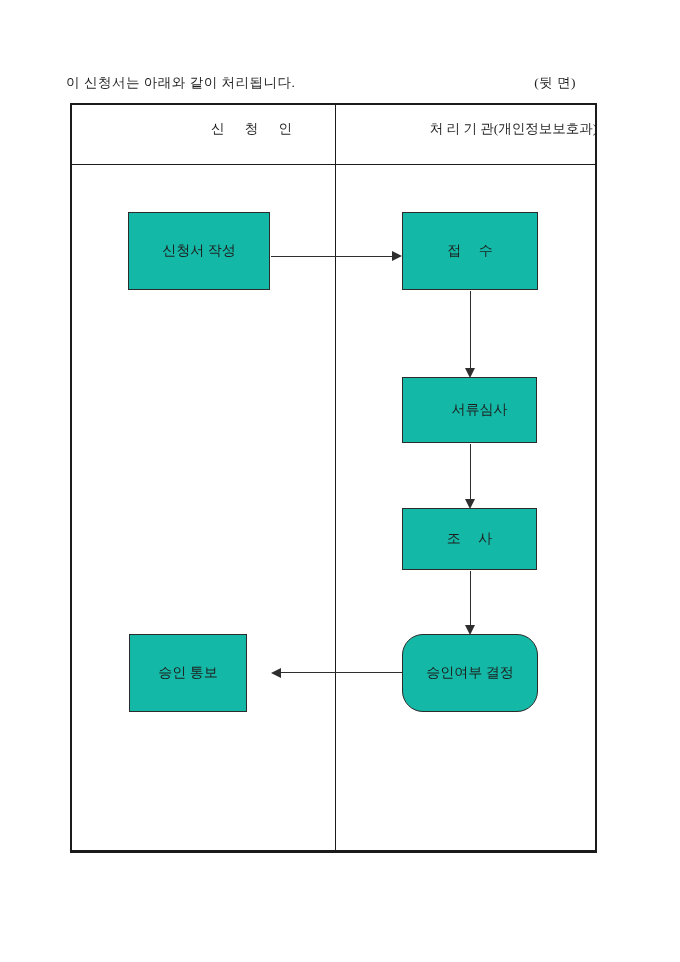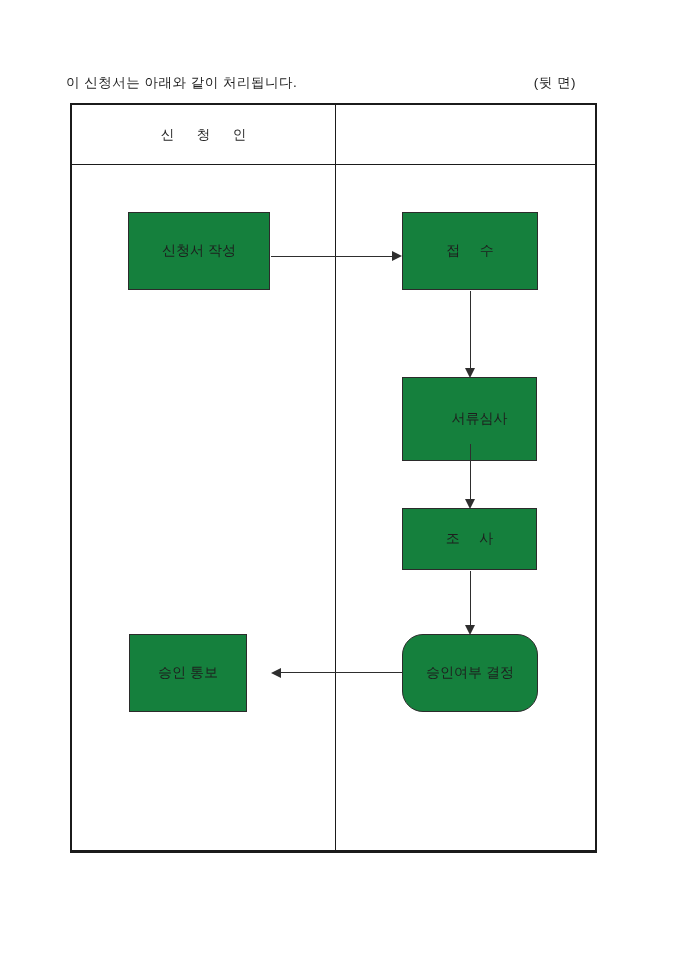--- a/index.html
+++ b/index.html
@@ -2,21 +2,21 @@
 <html><head>
 <meta charset="utf-8">
 <style>
   * { margin: 0; padding: 0; box-sizing: border-box; }
   html, body { background: #ffffff; }
   .page {
     position: relative;
     width: 680px;
     height: 962px;
     background: #ffffff;
-    font-family: Liberation Sans, sans-serif;
+    font-family: Liberation Serif, serif;
     color: #1e1e1e;
     overflow: hidden;
   }
   .title-line {
     position: absolute;
     left: 66px;
     top: 74px;
     width: 510px;
     display: flex;
     justify-content: space-between;
@@ -44,43 +44,44 @@
   .hline {
     position: absolute;
     left: 72px;
     top: 164px;
     width: 523px;
     height: 1px;
     background: #1b1b1b;
   }
   .col-header {
     position: absolute;
-    top: 105px;
+    top: 99px;
     height: 59px;
     display: flex;
     align-items: center;
     justify-content: center;
     font-size: 13.5px;
     white-space: pre;
+    margin-left: 48px;
   }
   .col-header.left  { left: 72px;  width: 263px; }
   .col-header.right { left: 336px; width: 259px; }
   .flow-box {
     position: absolute;
     border: 1.5px solid #2b2b2b;
-    background: #15803d;
+    background: #14b8a6;
     display: flex;
     align-items: center;
     justify-content: center;
     font-size: 14px;
     white-space: pre;
   }
   #box-apply    { left: 128px; top: 212px; width: 142px; height: 78px; }
   #box-receipt  { left: 402px; top: 212px; width: 136px; height: 78px; }
-  #box-review   { left: 402px; top: 377px; width: 135px; height: 84px; padding-left: 20px; }
+  #box-review   { left: 402px; top: 377px; width: 135px; height: 66px; padding-left: 20px; }
   #box-invest   { left: 402px; top: 508px; width: 135px; height: 62px; }
   #box-decision { left: 402px; top: 634px; width: 136px; height: 78px; border-radius: 21px; }
   #box-notify   { left: 129px; top: 634px; width: 118px; height: 78px; }
   .aline { position: absolute; background: #2e2e2e; }
   .ahead { position: absolute; width: 0; height: 0; }
   .ahead.right {
     border-left: 10px solid #2e2e2e;
     border-top: 5px solid transparent;
     border-bottom: 5px solid transparent;
   }
@@ -113,20 +114,21 @@
   <div class="title-line">
     <span>이 신청서는 아래와 같이 처리됩니다.</span>
     <span>(뒷 면)</span>
   </div>
 
   <div class="table-frame"></div>
   <div class="vline"></div>
   <div class="hline"></div>
 
   <div class="col-header left">신      청      인</div>
+  <div class="col-header right">처 리 기 관(개인정보보호과)</div>
 
   <div class="flow-box" id="box-apply">
     <span>신청서 작성</span>
   </div>
   <div class="flow-box" id="box-receipt">
     <span>접     수</span>
   </div>
   <div class="flow-box" id="box-review">
     <span>서류심사</span>
   </div>

